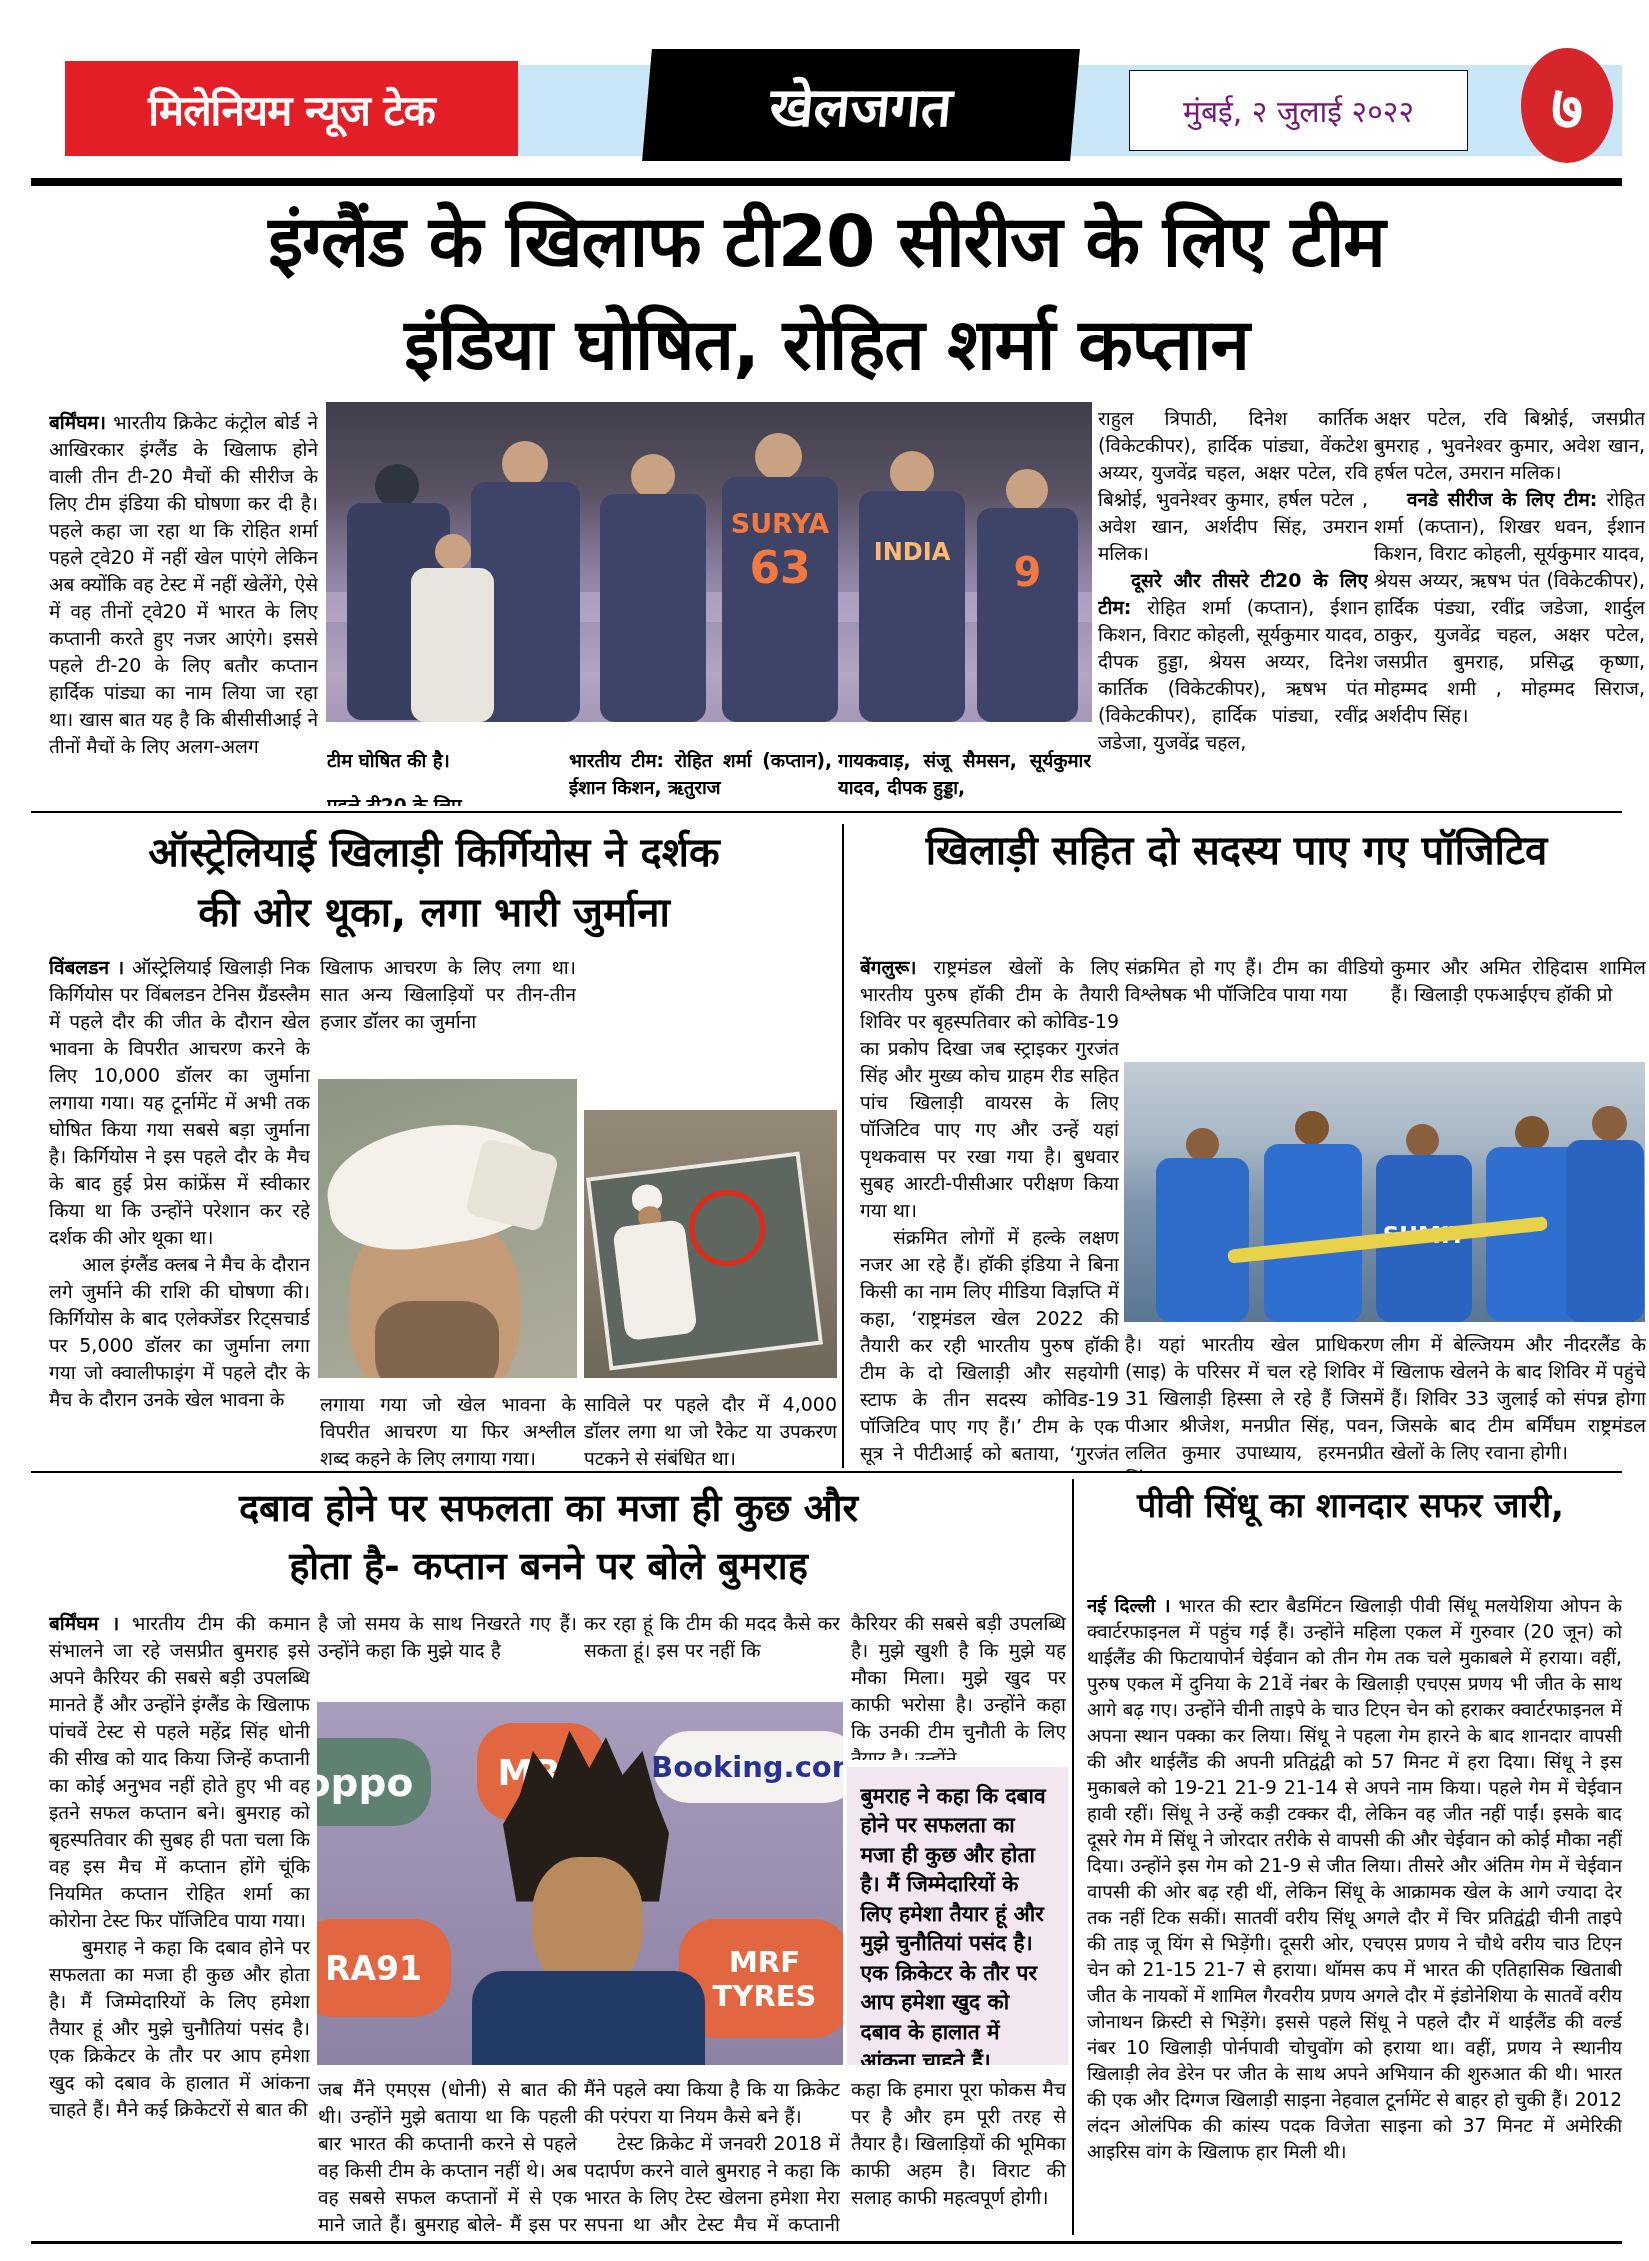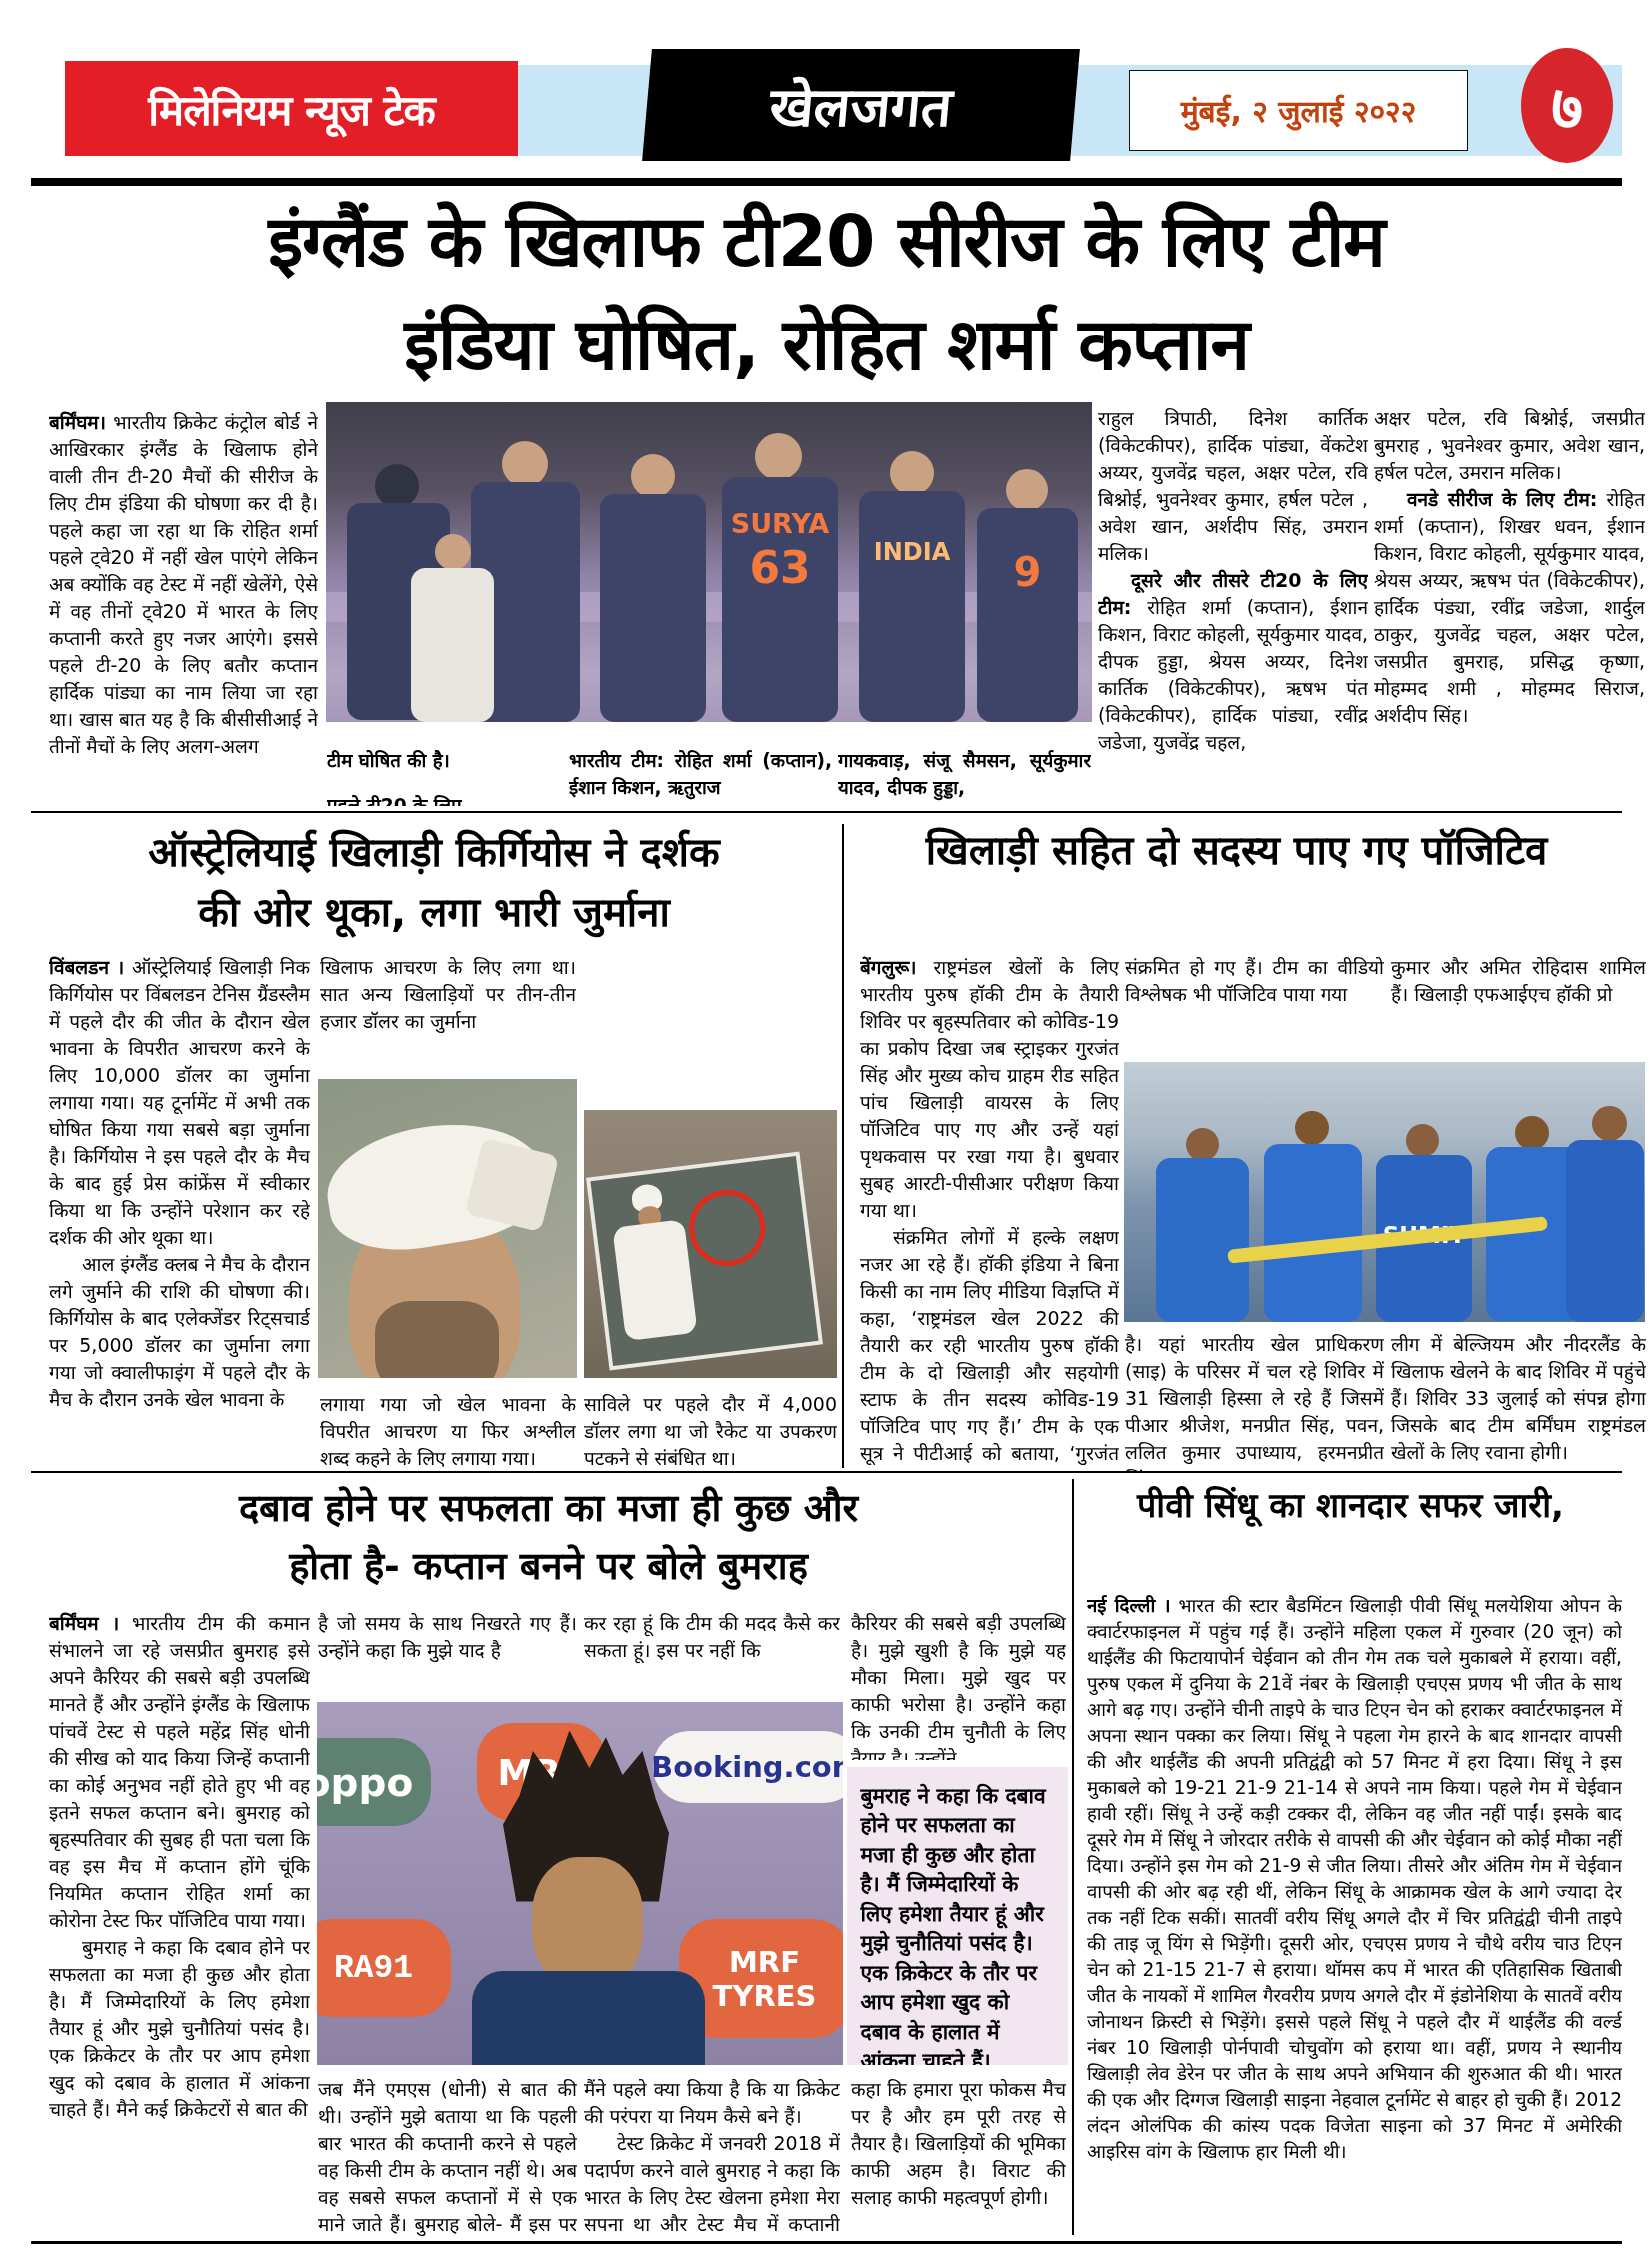--- a/index.html
+++ b/index.html
@@ -5,22 +5,22 @@
   html,body{margin:0;padding:0;background:#e9e9e9;}
   #page{position:relative;width:1650px;height:2261px;background:#ffffff;
         font-family:"DejaVu Sans",sans-serif;color:#000;overflow:hidden;}
   .abs{position:absolute;}
   
   .band{background:#c8e6f6;}
   .brandbox{background:#e41e26;color:#fff;display:flex;align-items:center;justify-content:center;
             font-weight:bold;font-size:42px;letter-spacing:-1px;}
   .sectionbox{background:#000;color:#fff;display:flex;align-items:center;justify-content:center;
               font-weight:bold;font-size:54px;transform:skewX(-5deg);}
-  .datebox{background:#fff;border:1.6px solid #111;color:#c2410c;display:flex;align-items:center;justify-content:center;
-           font-weight:bold;font-size:30px;}
+  .datebox{background:#fff;border:1.6px solid #111;color:#701a75;display:flex;align-items:center;justify-content:center;
+           font-weight:normal;font-size:30px;}
   .pagecircle{background:#d6252b;color:#fff;border-radius:50%;display:flex;align-items:center;justify-content:center;
               font-weight:bold;font-size:61px;}
   .rule{background:#000;}
   
   .h1{font-weight:bold;text-align:center;font-size:71px;line-height:103px;letter-spacing:-1px;}
   .h2{font-weight:bold;text-align:center;font-size:40px;line-height:60px;}
   .h3{font-weight:bold;text-align:center;font-size:38px;line-height:58px;}
   
   .bt{font-size:19px;line-height:27px;text-align:justify;overflow:hidden;}
   .bt p{margin:0;}
@@ -206,21 +206,21 @@
   <div class="abs photo" style="left:317px;top:1702px;width:526px;height:363px;background:linear-gradient(180deg,#a89dbd 0%,#9a8fb0 50%,#8d82a4 100%);">
     <div class="pill" style="left:-31px;top:36px;width:145px;height:88px;background:#5f8172;color:#fff;font-size:39px;">
         <span>oppo</span>
       </div>
     <div class="pill" style="left:160px;top:21px;width:129px;height:98px;background:#e2663f;color:#fff;font-size:36px;">
         <span>MRF</span>
       </div>
     <div class="pill" style="left:336px;top:28.5px;width:207px;height:72px;background:#f4f3f0;color:#27338f;font-size:29px;">
         <span>Booking.com</span>
       </div>
-    <div class="pill" style="left:-21px;top:217px;width:155px;height:98px;background:#e2663f;color:#fff;font-size:33px;font-family:Liberation Mono, monospace;">
+    <div class="pill" style="left:-21px;top:217px;width:155px;height:98px;background:#e2663f;color:#fff;font-size:33px;">
         <span>RA91</span>
       </div>
     <div class="pill" style="left:362px;top:217px;width:171px;height:119px;background:#e2663f;color:#fff;font-size:29px;text-align:center;">
         <span>MRF TYRES</span>
       </div>
 
     <div class="abs" style="left:186px;top:28.5px;width:166px;height:171px;background:#241d18;clip-path:polygon(8% 100%,0% 55%,10% 38%,18% 12%,30% 28%,40% 0%,52% 22%,62% 4%,72% 26%,84% 12%,92% 40%,100% 60%,94% 100%);"></div>
     <div class="abs" style="left:215px;top:155px;width:111px;height:135px;background:#b98a5e;border-radius:42% 42% 46% 46%;"></div>
     <div class="abs" style="left:155px;top:269px;width:233px;height:94px;background:#223a66;border-radius:31px 31px 0 0;"></div>
   </div>

